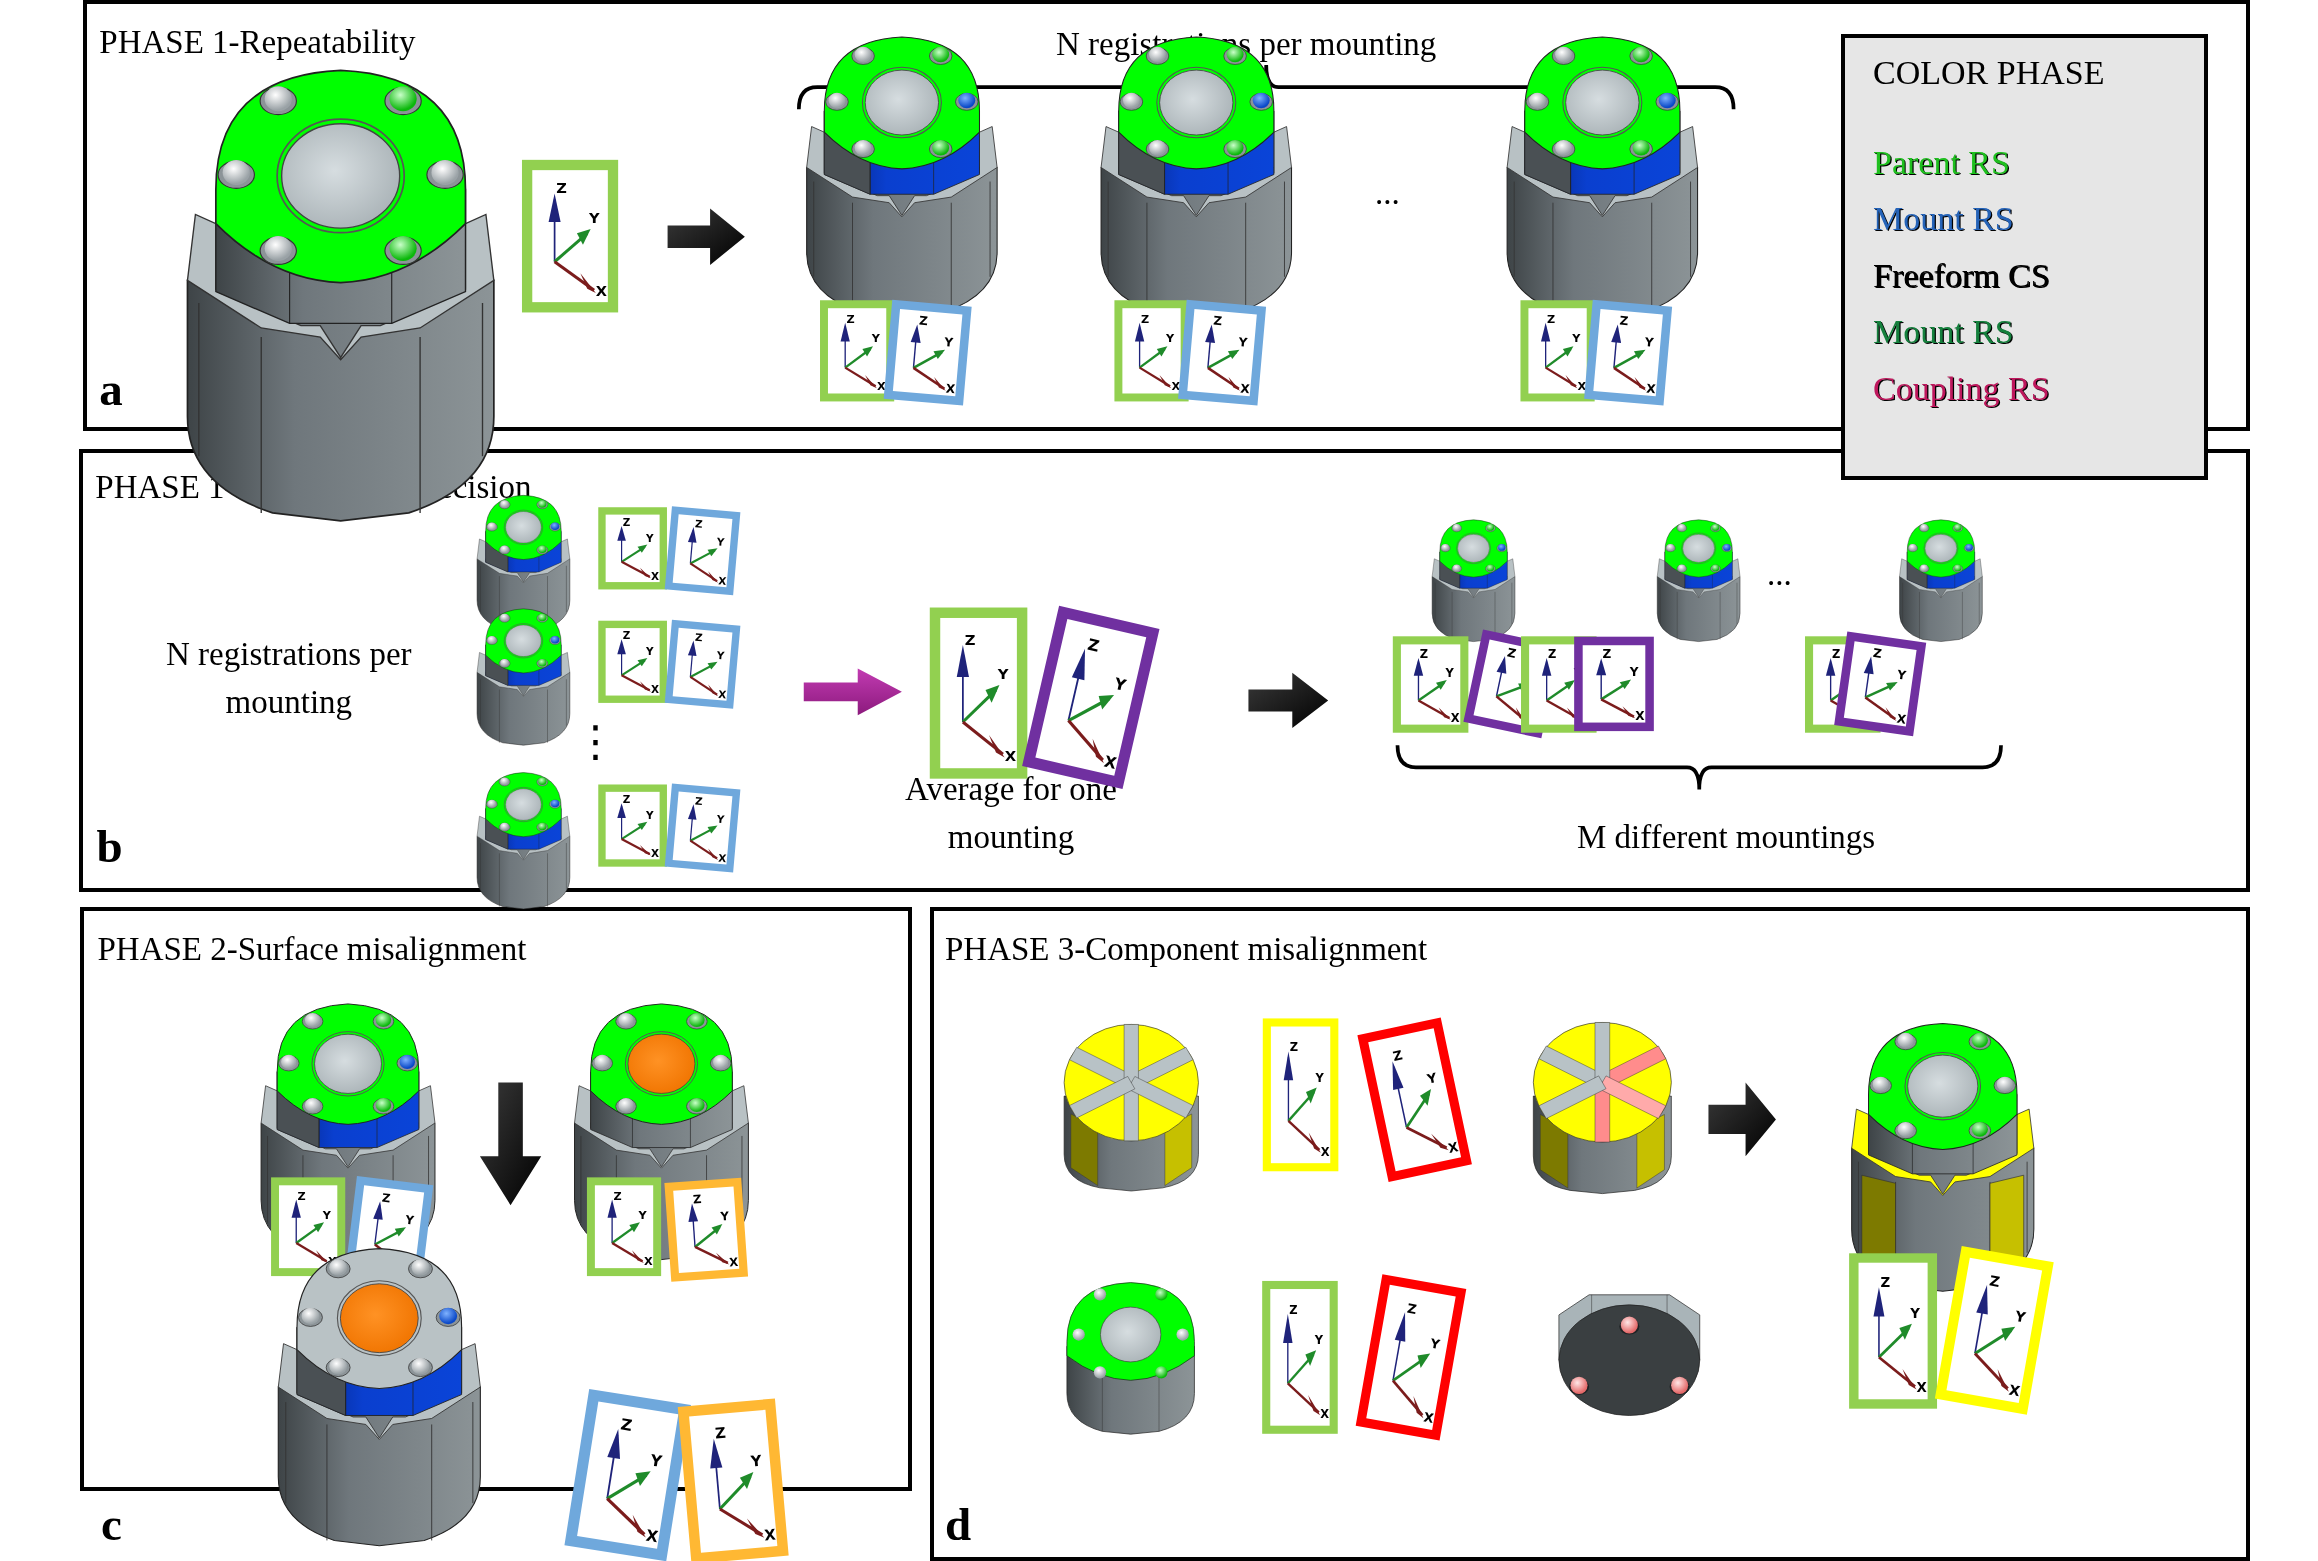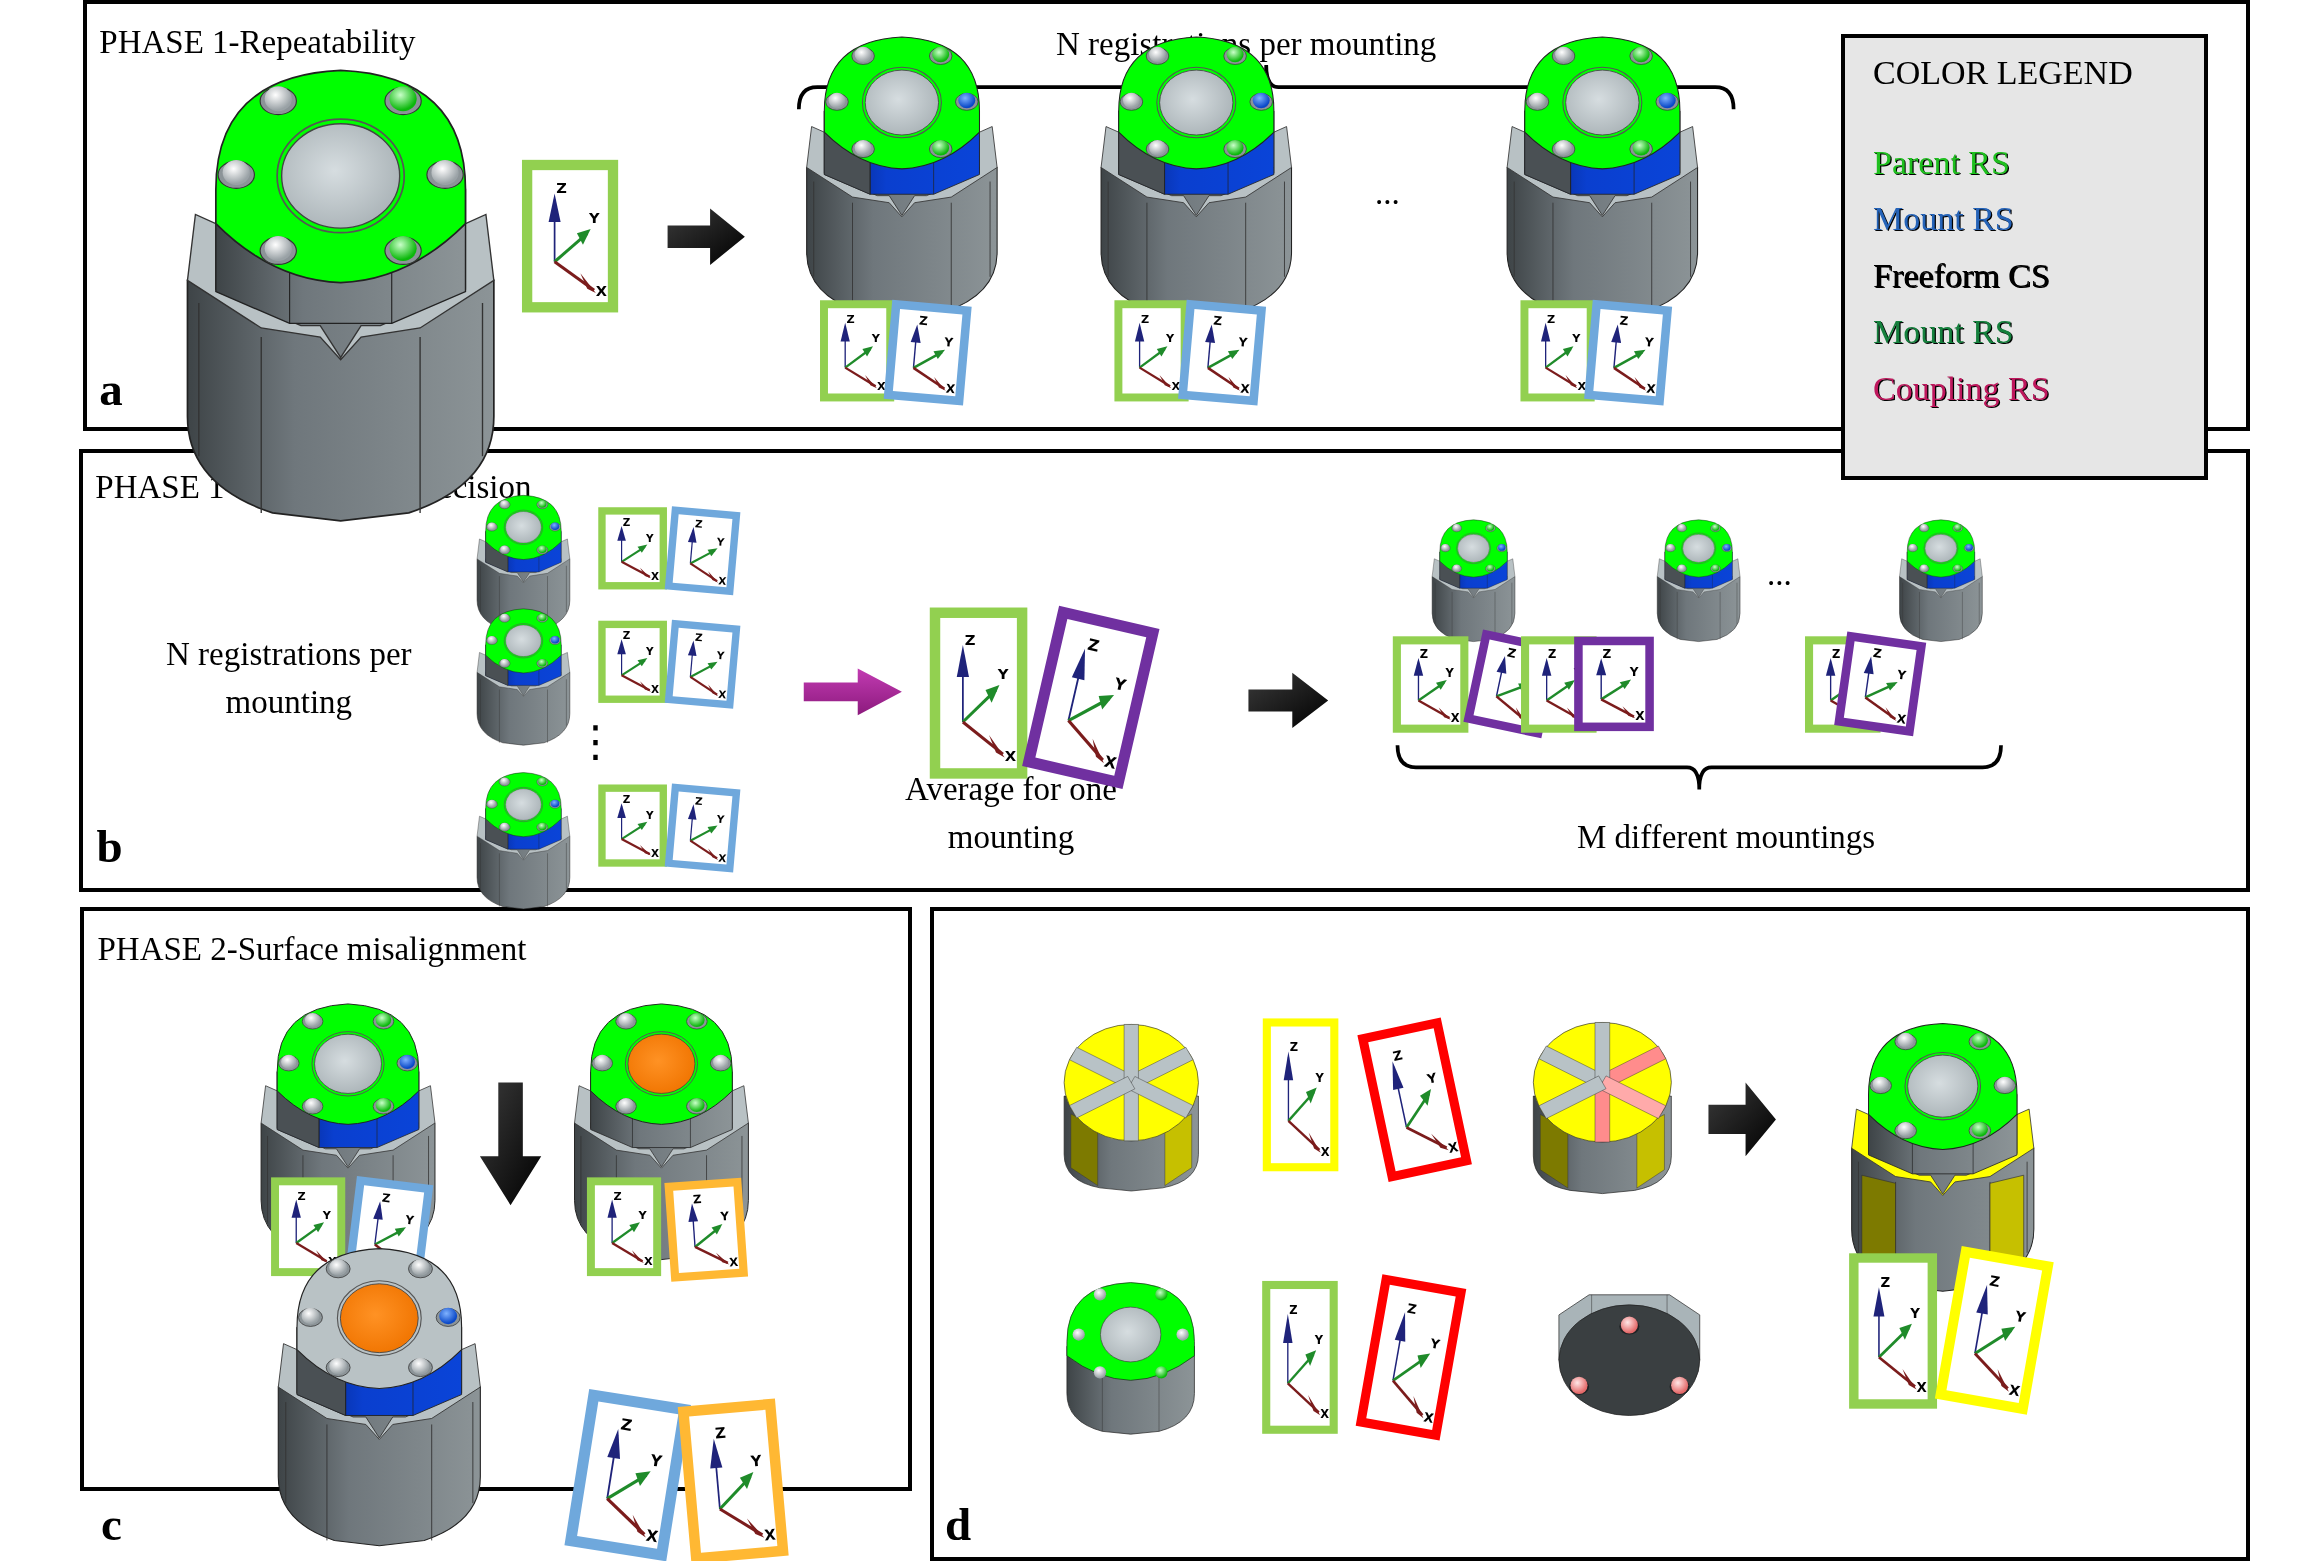--- a/index.html
+++ b/index.html
@@ -42,25 +42,26 @@
   <div class="caption" style="left:1454px; top:361px;margin-left:40px;">M different mountings</div>
   <div class="caption" style="left:1684px; top:98px;">...</div>
 </div>
 
 <div class="panel" style="left:80px; top:907px; width:832px; height:584px;">
   <div class="panel-title" style="left:13.5px; top:22px;">PHASE 2-Surface misalignment</div>
   <div class="panel-letter" style="left:17px; top:590px;">c</div>
 </div>
 
 <div class="panel" style="left:930px; top:907px; width:1320px; height:654px;">
+  <div class="panel-title" style="left:11px; top:22px;">PHASE 3-Component misalignment</div>
   <div class="panel-letter" style="left:11px; top:590px;">d</div>
 </div>
 
 <div class="legend">
-  <div class="legend-title">COLOR LEGEND</div>
+  <div class="legend-title">COLOR PHASE</div>
   <div class="legend-item" style="top:108px; color:#1fbf1f;">Parent RS</div>
   <div class="legend-item" style="top:164px; color:#2563b8;">Mount RS</div>
   <div class="legend-item" style="top:221px; color:#000000;">Freeform CS</div>
   <div class="legend-item" style="top:277px; color:#15803d;">Mount RS</div>
   <div class="legend-item" style="top:334px; color:#be185d;">Coupling RS</div>
 </div>
 
 <svg id="gfx" width="2319" height="1561" style="position:absolute; left:0; top:0; z-index:3; pointer-events:none;" viewBox="0 0 3780 2545">
   <defs>
     <linearGradient id="gGrey" x1="0" x2="1" y1="0" y2="0">

